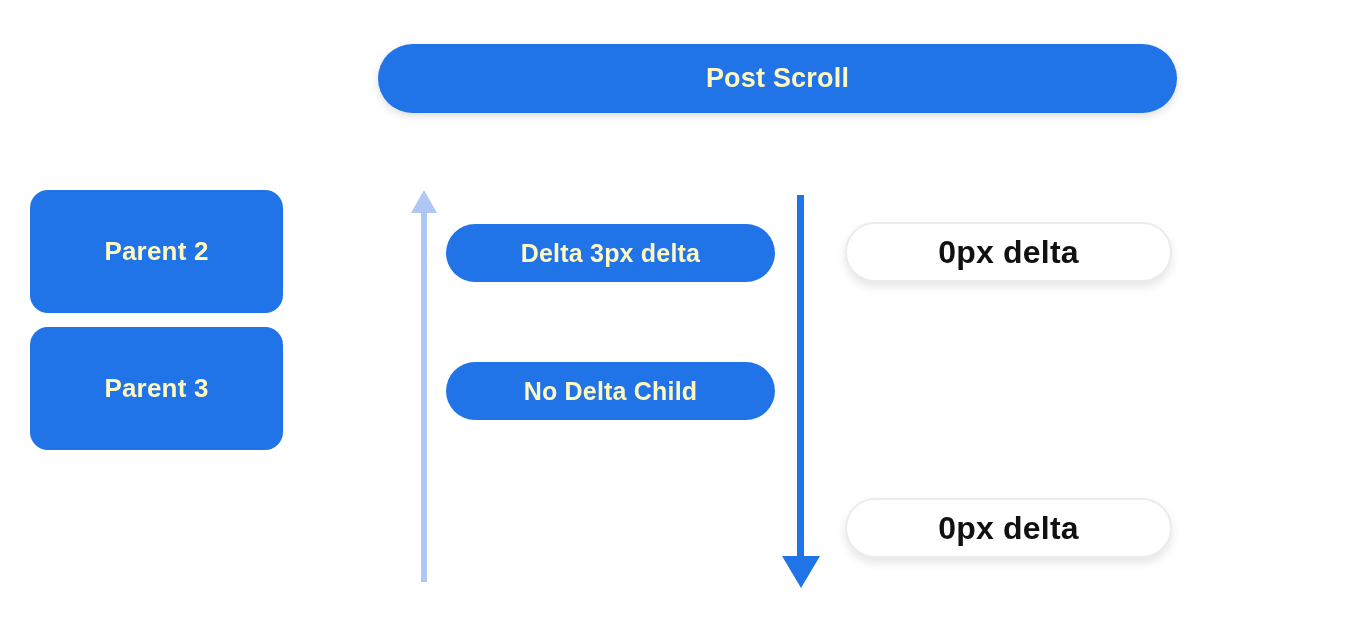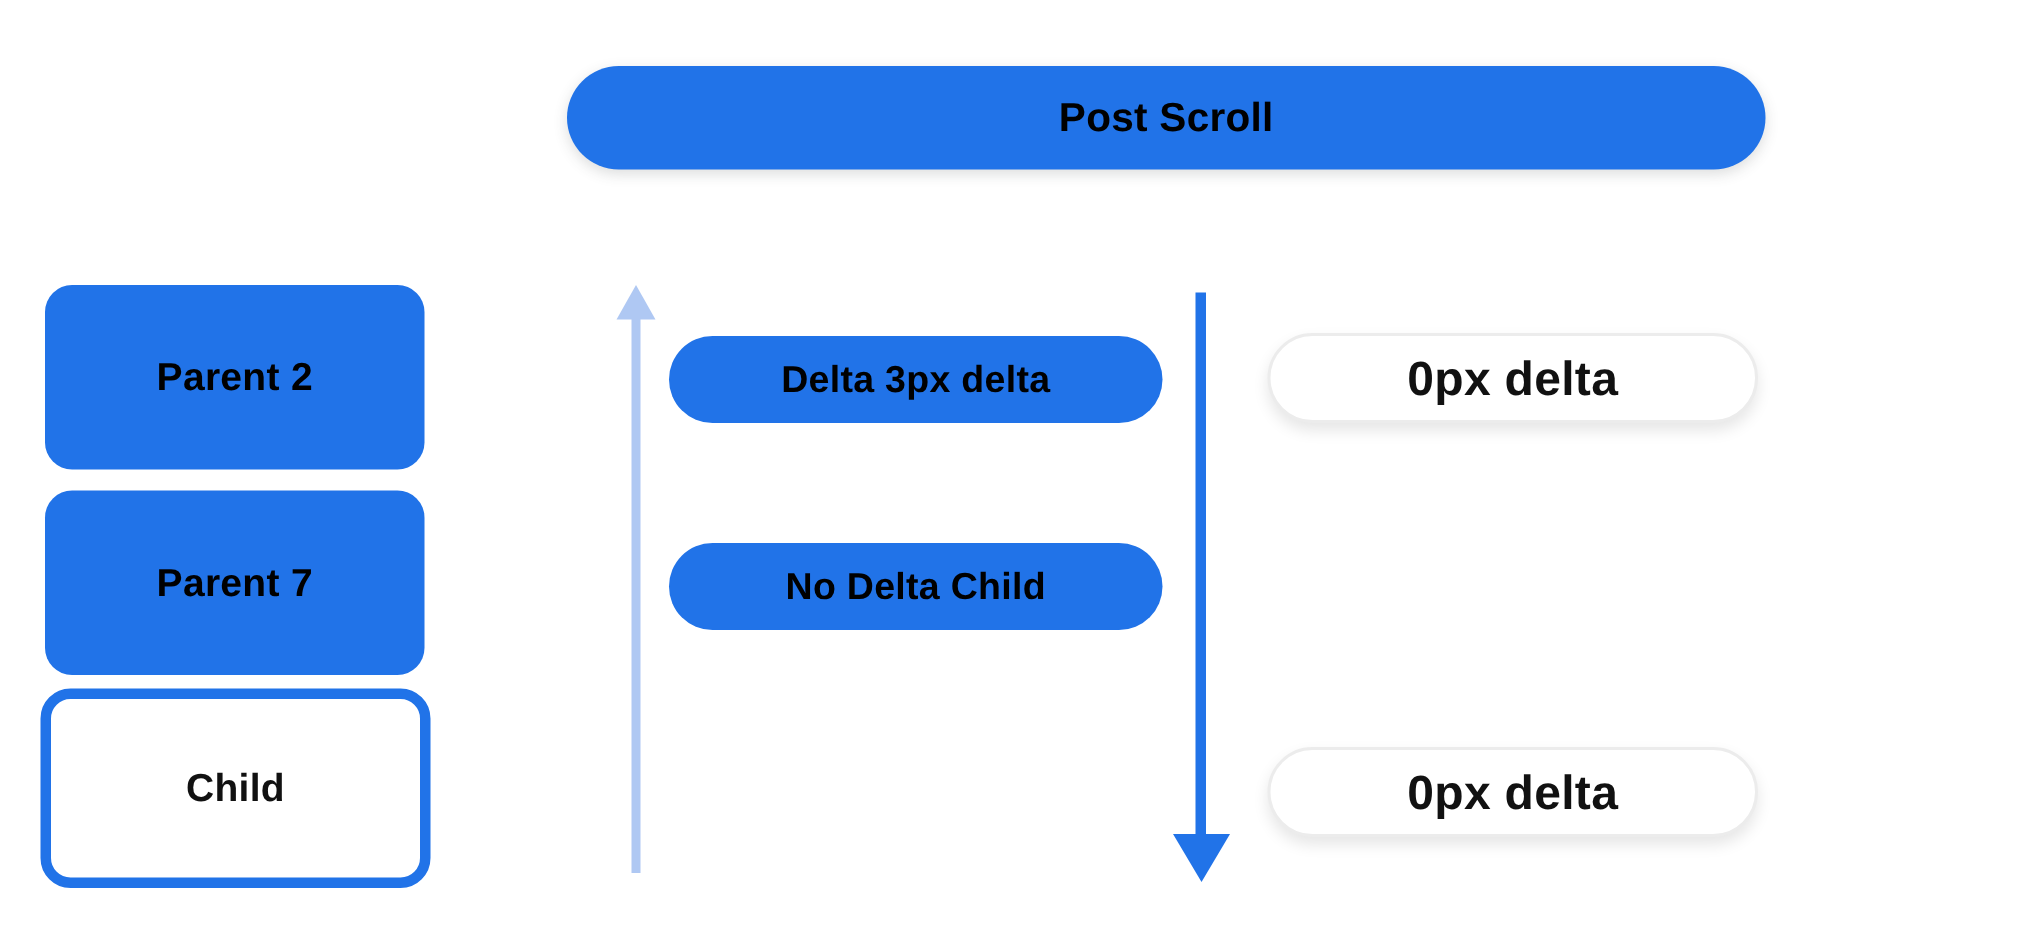--- a/index.html
+++ b/index.html
@@ -7,21 +7,21 @@
   body {
     font-family: "Liberation Sans", "DejaVu Sans", sans-serif;
     width: 1346px; height: 624px;
     position: relative; overflow: hidden;
   }
   .canvas {
     position: absolute; left: 0; top: 0;
     width: 1346px; height: 624px; background: #ffffff;
   }
   
-  .blue { background: #2173e8; color: #000000; }
+  .blue { background: #2173e8; color: #fef9c3; }
   .pill {
     position: absolute;
     display: flex; align-items: center; justify-content: center;
     border-radius: 999px;
     font-weight: 700;
     letter-spacing: 0.2px;
   }
   .header-pill {
     left: 378px; top: 44px; width: 799px; height: 69px;
     font-size: 27px;
@@ -86,24 +86,21 @@
 <div class="canvas">
 
   <div class="pill blue header-pill">
     <span>Post Scroll</span>
   </div>
 
   <div class="node-box blue" style="top:190px">
     <span>Parent 2</span>
   </div>
   <div class="node-box blue" style="top:327px">
-    <span>Parent 7</span>
-  </div>
-  <div class="node-box node-child">
-    <span>Child</span>
+    <span>Parent 3</span>
   </div>
 
   <div class="arrow arrow-up">
     <div class="shaft"></div>
     <div class="head"></div>
   </div>
 
   <div class="arrow arrow-down">
     <div class="shaft"></div>
     <div class="head"></div>

